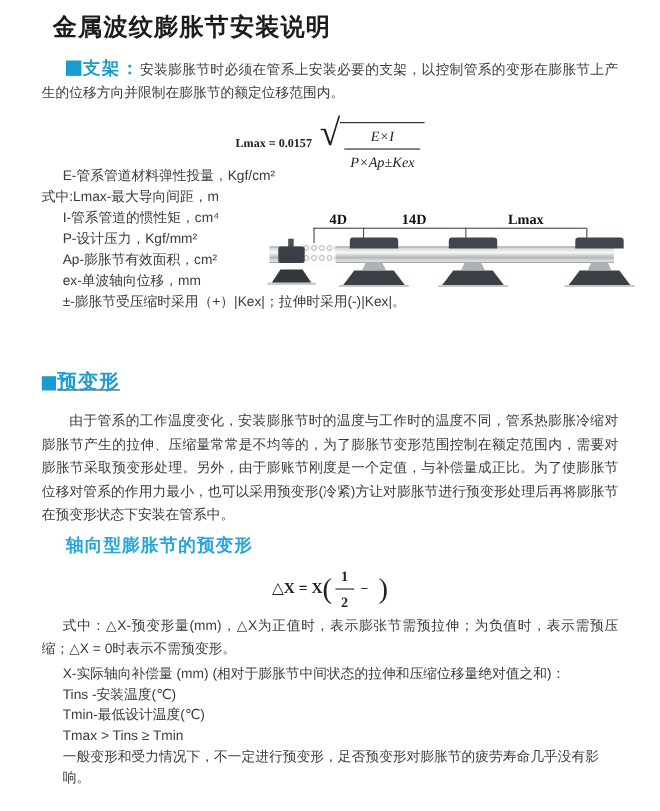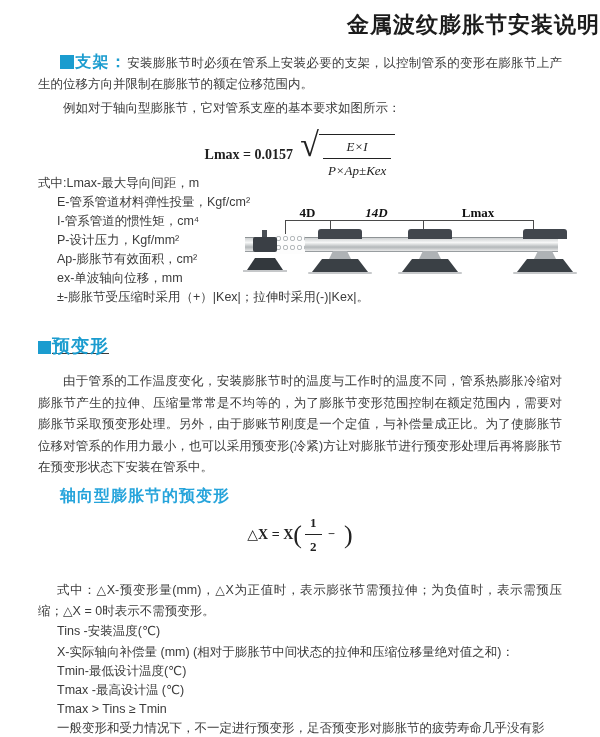--- a/index.html
+++ b/index.html
@@ -3,51 +3,51 @@
 <meta charset="utf-8">
 <style>
   html,body{margin:0;padding:0;}
   body{
     width:600px;height:737px;overflow:hidden;background:#ffffff;
     font-family:"Liberation Sans","DejaVu Sans",sans-serif;
     color:#3b3b3b;font-size:12.5px;line-height:21px;
   }
   .content{padding:0 38px;}
   h1.doc-title{
-    margin:10px 0 0 0;text-align:right;font-size:22px;line-height:30px;
+    margin:10px 0 0 0;text-align:left;font-size:22px;line-height:30px;
     color:#1c1c1c;font-weight:bold;letter-spacing:1px;padding-left:48px;
   }
   .sq{display:inline-block;width:14px;height:14px;background:#1b9ccf;vertical-align:-2px;margin-right:1px;}
   .sq.small{width:13px;height:13px;}
   .sec-label{color:#1b9ccf;font-size:16px;font-weight:bold;letter-spacing:1px;}
   p{margin:0;}
   .p-intro{margin-top:13px;text-align:justify;text-indent:22px;font-family:Liberation Mono, monospace;}
   .p-example{margin-top:2px;text-indent:2em;}
   
   .formula{font-family:"Liberation Serif","DejaVu Serif",serif;color:#222;text-align:center;}
   .f1{margin-top:8px;height:44px;}
-  .f-lhs{font-weight:bold;font-size:14px;vertical-align:middle;}
+  .f-lhs{font-weight:bold;font-size:11px;vertical-align:middle;}
   .sqrt{display:inline-flex;align-items:flex-start;vertical-align:middle;margin-left:4px;}
   .radical{font-size:34px;line-height:36px;font-weight:400;color:#222;}
   .sqrt-body{border-top:1.5px solid #222;padding:1px 4px 0 4px;margin-top:7px;}
   .frac{display:inline-block;vertical-align:middle;text-align:center;font-size:13px;}
   .frac .num{display:block;padding:0 5px 1px 5px;}
   .frac .den{display:block;border-top:1px solid #222;padding:1px 5px 0 5px;}
   .ital{font-style:italic;}
   .f2{margin-top:6px;height:46px;}
   .f2 .f-lhs{font-size:14px;}
   .paren{font-size:26px;font-weight:400;vertical-align:middle;line-height:26px;}
   .f-min{vertical-align:middle;font-weight:bold;padding:0 3px;}
   
   .defs-wrap{position:relative;margin-top:3px;height:158px;}
   .def-line{line-height:19px;}
   .def-line.ind{padding-left:19px;}
   .service-line{line-height:21px;padding-left:19px;margin-top:1px;}
   
-  .diagram{position:absolute;left:207px;top:30px;width:335px;height:100px;}
+  .diagram{position:absolute;left:207px;top:40px;width:335px;height:100px;}
   .dim-line{position:absolute;left:40px;top:16px;width:248px;height:1px;background:#4a4a4a;}
   .tick{position:absolute;top:16px;width:1px;height:22px;background:#4a4a4a;}
   .dim-label{position:absolute;top:1px;height:15px;text-align:center;
     font-family:"Liberation Serif","DejaVu Serif",serif;font-weight:bold;font-size:13px;color:#111;line-height:15px;}
   .pipe{position:absolute;left:0;top:33px;width:313px;height:13px;
     background:linear-gradient(#cfd2d3 0%,#f6f7f7 35%,#b4b8ba 70%,#e8e9e9 100%);
     border-top:1px solid #8e9395;border-bottom:1px solid #989da0;}
   .bellows{position:absolute;left:30px;top:30px;width:30px;height:20px;background-color:#fdfdfd;
     background-image:radial-gradient(circle, #ffffff 1.2px, #aeb3b6 2.1px, #fdfdfd 3px);
     background-size:7px 9px;}
@@ -57,71 +57,70 @@
   .cap{position:absolute;left:10px;top:25px;width:44px;height:10px;background:#41464d;border-radius:3px 3px 0 0;}
   .stem{position:absolute;left:21px;top:47px;width:22px;height:8px;background:#aeb2b5;
     clip-path:polygon(18% 0,82% 0,100% 100%,0 100%);}
   .base{position:absolute;left:4px;top:55px;width:36px;height:0;
     border-left:10px solid transparent;border-right:10px solid transparent;border-bottom:13px solid #3a4045;}
   .baseline{position:absolute;left:0;top:68px;width:64px;height:2px;background:#c6c8ca;border-radius:1px;}
   .anchor-base{position:absolute;left:2px;top:54px;width:20px;height:0;
     border-left:8px solid transparent;border-right:8px solid transparent;border-bottom:12px solid #33383d;}
   .anchor-baseline{position:absolute;left:-2px;top:66px;width:44px;height:2px;background:#c6c8ca;}
   
-  .sec-header{margin-top:4px;text-decoration:underline;}
+  .sec-header{margin-top:28px;text-decoration:underline;}
   .sec-header .sec-label{font-size:18px;}
   .p-body{margin-top:12px;text-align:justify;text-indent:2em;line-height:21.5px;}
   .subhead{color:#26a4db;font-size:16px;font-weight:bold;letter-spacing:1px;}
   .subhead.ind{margin:6px 0 0 22px;}
   .note-line{line-height:19px;}
-  .note-wrap{margin-top:22px;text-indent:19px;text-align:justify;}
+  .note-wrap{margin-top:0;text-indent:19px;text-align:justify;}
   .pl{padding-left:19px;}
   .gap2{margin-top:2px;}
 </style>
 </head>
 <body>
 
 <h1 class="doc-title">金属波纹膨胀节安装说明</h1>
 
 <div class="content">
 
   <p class="p-intro"><span class="sq"></span><span class="sec-label">支架：</span><span>安装膨胀节时必须在管系上安装必要的支架，以控制管系的变形在膨胀节上产生的位移方向并限制在膨胀节的额定位移范围内。</span></p>
 
-  <p class="p-example">例如对于轴向型膨胀节，它对管系支座的基本要求如图所示：</p>
 
   <div class="formula f1">
     <span class="f-lhs">Lmax = 0.0157</span>
     <span class="sqrt">
       <span class="radical">√</span>
       <span class="sqrt-body">
         <span class="frac ital">
           <span class="num">E×I</span>
           <span class="den">P×Ap±Kex</span>
         </span>
       </span>
     </span>
   </div>
 
   <div class="defs-wrap">
+    <div class="def-line ind">E-管系管道材料弹性投量，Kgf/cm²</div>
     <div class="def-line">式中:Lmax-最大导向间距，m</div>
-    <div class="def-line ind">E-管系管道材料弹性投量，Kgf/cm²</div>
     <div class="def-line ind">I-管系管道的惯性矩，cm⁴</div>
     <div class="def-line ind">P-设计压力，Kgf/mm²</div>
     <div class="def-line ind">Ap-膨胀节有效面积，cm²</div>
     <div class="def-line ind">ex-单波轴向位移，mm</div>
     <div class="def-line ind">±-膨胀节受压缩时采用（+）|Kex|；拉伸时采用(-)|Kex|。</div>
 
     <div class="diagram">
       <div class="dim-line"></div>
       <div class="tick" style="left:40px;"></div>
       <div class="tick" style="left:85px;"></div>
       <div class="tick" style="left:178px;"></div>
       <div class="tick" style="left:288px;"></div>
       <div class="dim-label" style="left:40px;width:45px;">4D</div>
-      <div class="dim-label" style="left:85px;width:93px;font-style:italic;">14D</div>
+      <div class="dim-label" style="left:85px;width:93px;">14D</div>
       <div class="dim-label" style="left:178px;width:110px;">Lmax</div>
 
       <div class="pipe"></div>
       <div class="bellows"></div>
 
       <div class="anchor-pin"></div>
       <div class="anchor-cap"></div>
       <div class="anchor-base"></div>
       <div class="anchor-baseline"></div>
 
@@ -159,20 +158,19 @@
       <span class="num">1</span>
       <span class="den">2</span>
     </span>
     <span class="f-min">−</span>
     <span class="frac ital">
     </span>
     <span class="paren">)</span>
   </div>
 
   <div class="note-wrap">式中：△X-预变形量(mm)，△X为正值时，表示膨张节需预拉伸；为负值时，表示需预压缩；△X = 0时表示不需预变形。</div>
+  <div class="note-line pl gap2">X-实际轴向补偿量 (mm) (相对于膨胀节中间状态的拉伸和压缩位移量绝对值之和)：</div>
   <div class="note-line pl">Tins -安装温度(℃)</div>
-  <div class="note-line pl gap2">X-实际轴向补偿量 (mm) (相对于膨胀节中间状态的拉伸和压缩位移量绝对值之和)：</div>
   <div class="note-line pl">Tmin-最低设计温度(℃)</div>
-  <div class="note-line pl">Tmax -最高设计温 (℃)</div>
   <div class="note-line pl">Tmax &gt; Tins ≥ Tmin</div>
   <div class="note-line pl">一般变形和受力情况下，不一定进行预变形，足否预变形对膨胀节的疲劳寿命几乎没有影响。</div>
 
 </div>
 
 </body></html>

